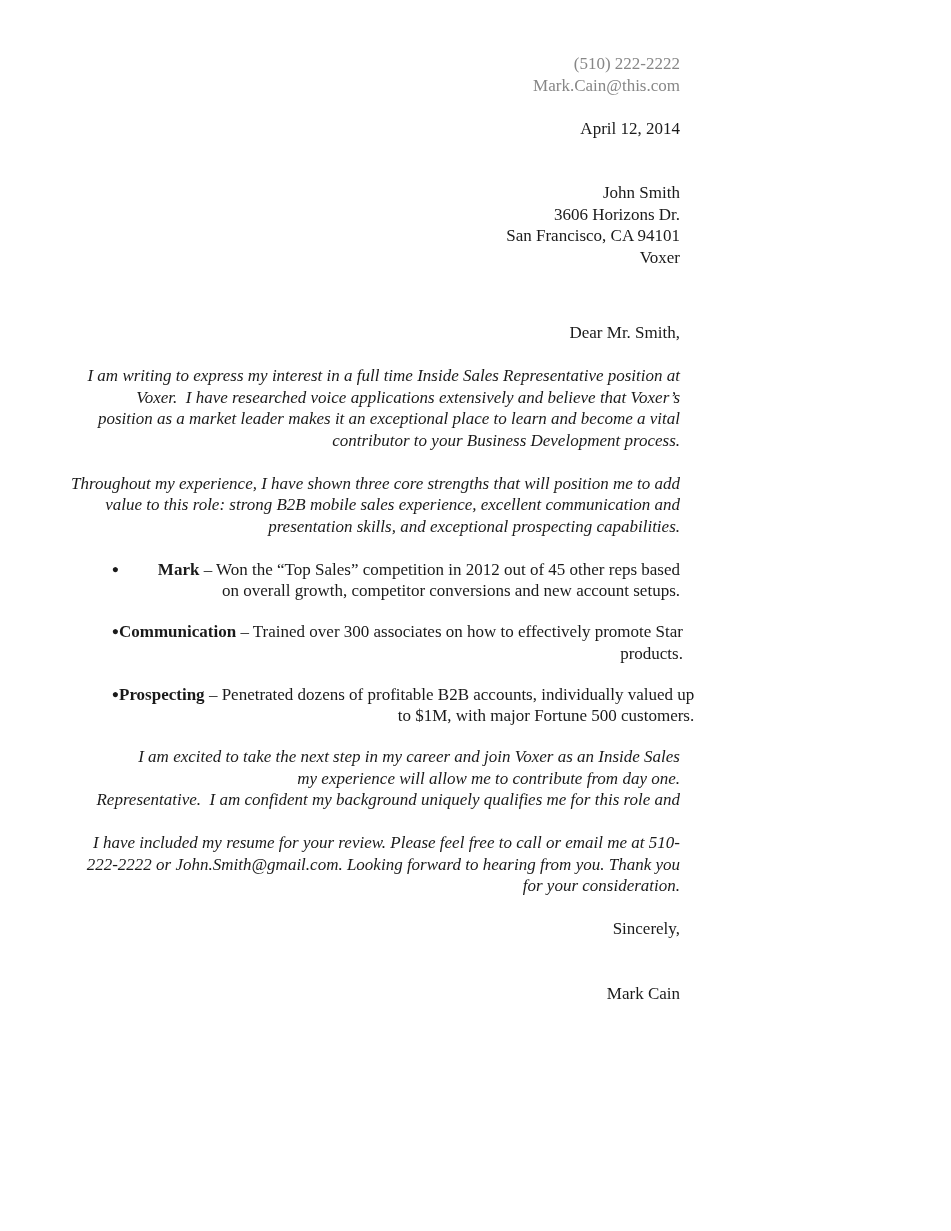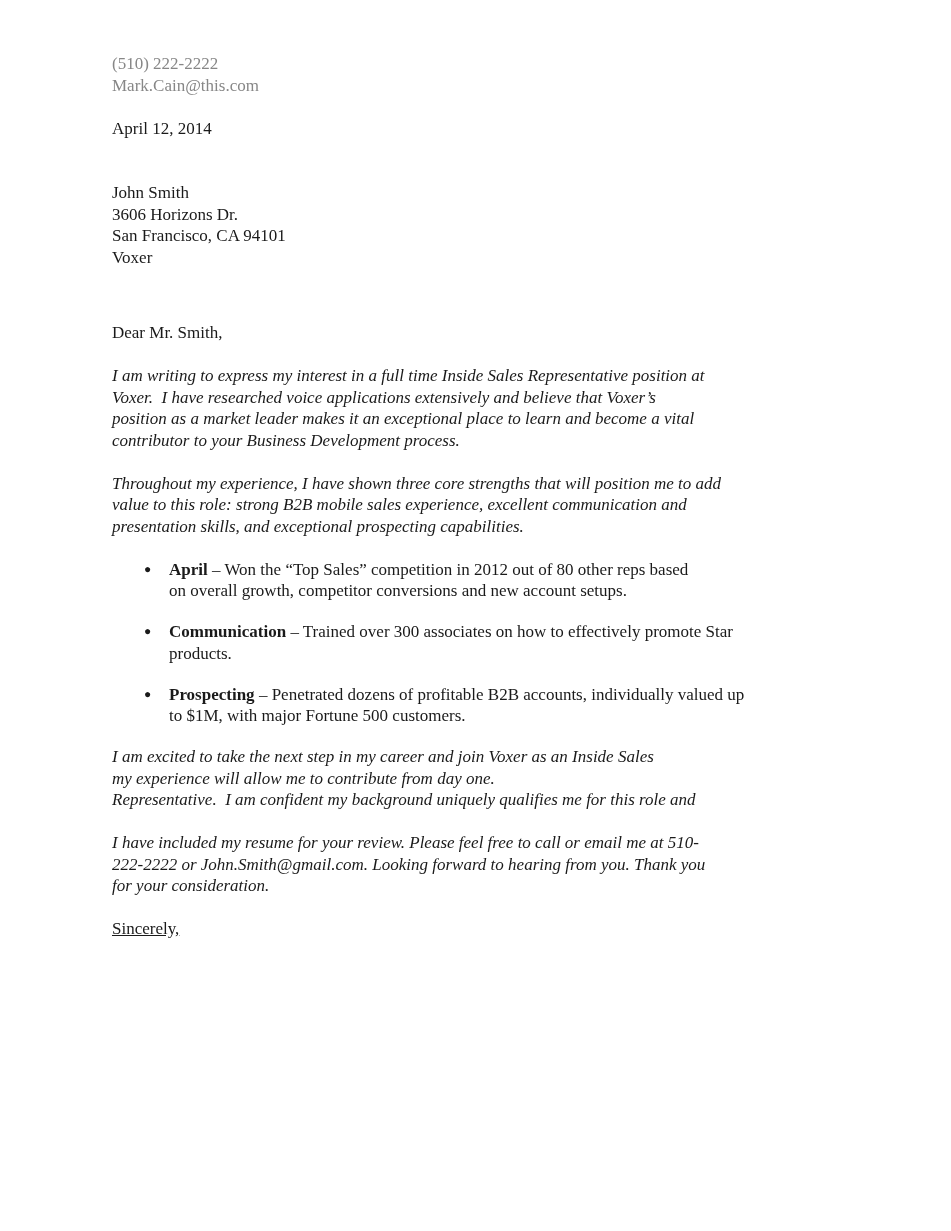--- a/index.html
+++ b/index.html
@@ -15,21 +15,22 @@
     background: var(--background);
     font-family: "Liberation Serif", "DejaVu Serif", serif;
     font-size: 17px;
     line-height: 21.5px;
     color: var(--text);
     overflow: hidden;
   }
   .page {
     width: 810px;
     height: 1231px;
-    padding: 53px 130px 0 112px;
+    padding: 53px 130px 0 62px;
+    text-align: right;
   }
   .line { white-space: pre; }
   .muted { color: var(--muted); }
   .sender { margin-bottom: 21.5px; }
   .date-block { margin-bottom: 43px; }
   .recipient { margin-bottom: 54px; }
   .salutation { margin-bottom: 21.5px; }
   .para { margin-bottom: 21.5px; font-style: italic; }
   .bullets {
     list-style: none;
@@ -44,21 +45,21 @@
   .marker {
     width: 25px;
     margin-left: 32px;
     flex: 0 0 auto;
     font-size: 12px;
     line-height: 21.5px;
   }
   .btext { flex: 1 1 auto; }
   .term { font-weight: bold; }
   .valediction { margin-bottom: 43px; }
-  .valediction .line:first-child { margin-bottom: 21.5px; text-decoration: underline; }
+  .valediction .line:first-child { margin-bottom: 21.5px; }
 </style>
 </head>
 <body>
 
 <div class="page">
 
   <div class="sender">
     <div class="line muted">(510) 222-2222</div>
     <div class="line muted">Mark.Cain@this.com</div>
   </div>
@@ -84,21 +85,21 @@
   <div class="para">
     <div class="line">Throughout my experience, I have shown three core strengths that will position me to add</div>
     <div class="line">value to this role: strong B2B mobile sales experience, excellent communication and</div>
     <div class="line">presentation skills, and exceptional prospecting capabilities.</div>
   </div>
 
   <ul class="bullets">
     <li class="bullet">
       <span class="marker">●</span>
       <span class="btext">
-        <span class="line"><b class="term">April</b><span> – Won the “Top Sales” competition in 2012 out of 80 other reps based</span></span>
+        <span class="line"><b class="term">Mark</b><span> – Won the “Top Sales” competition in 2012 out of 45 other reps based</span></span>
         <span class="line">on overall growth, competitor conversions and new account setups.</span>
       </span>
     </li>
     <li class="bullet">
       <span class="marker">●</span>
       <span class="btext">
         <span class="line"><b class="term">Communication</b><span> – Trained over 300 associates on how to effectively promote Star</span></span>
         <span class="line">products.</span>
       </span>
     </li>
@@ -120,14 +121,15 @@
   <div class="para">
     <div class="line">I have included my resume for your review. Please feel free to call or email me at 510-</div>
     <div class="line">222-2222 or John.Smith@gmail.com. Looking forward to hearing from you. Thank you</div>
     <div class="line">for your consideration.</div>
   </div>
 
   <div class="valediction">
     <div class="line">Sincerely,</div>
   </div>
 
+  <div class="line">Mark Cain</div>
 
 </div>
 
 </body></html>

